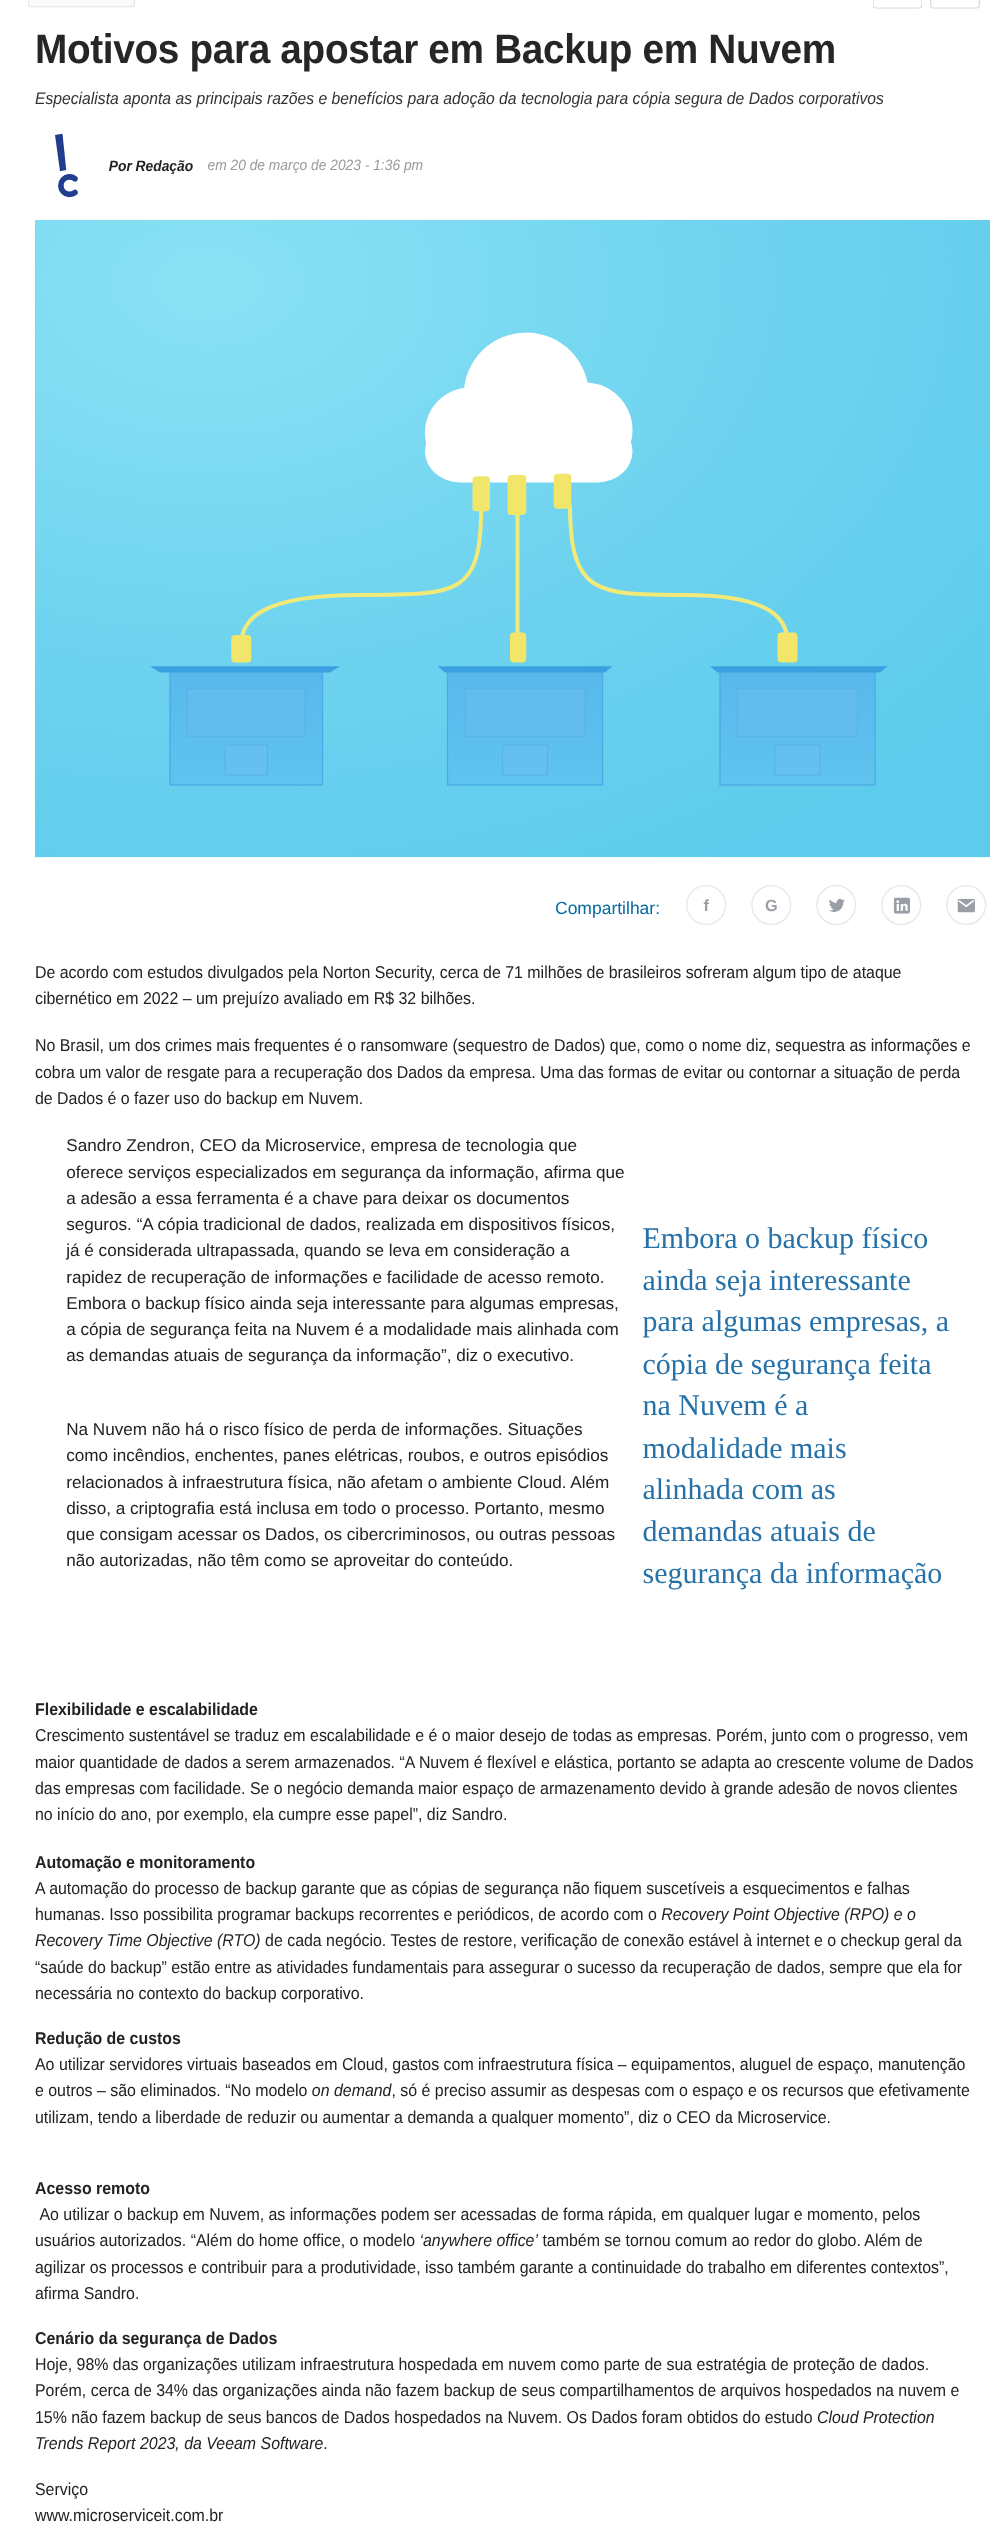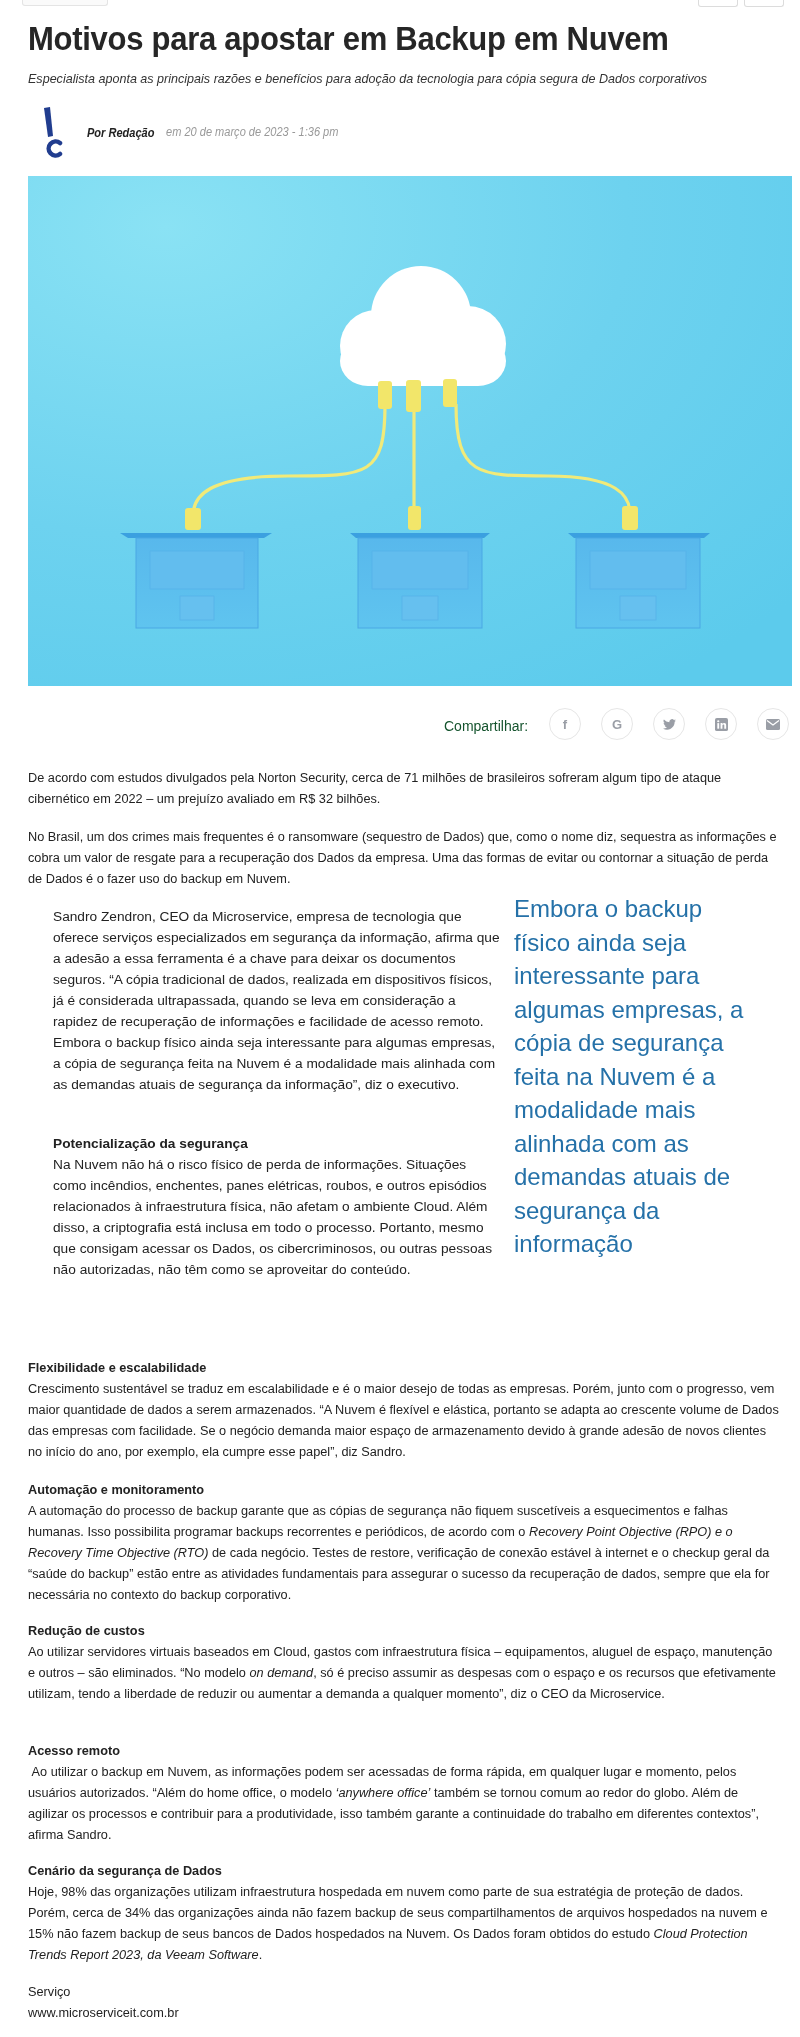--- a/index.html
+++ b/index.html
@@ -43,21 +43,21 @@
   .date {
     position: absolute; left: 138px; top: 21px; font-size: 12px; color: #999;
     transform: scaleX(0.92); transform-origin: left top; white-space: nowrap;
   }
 
   .hero { position: absolute; left: 28px; top: 176px; width: 764px; height: 510px; overflow: hidden; }
   .hero svg { display: block; width: 100%; height: 100%; }
 
   .share { position: absolute; left: 440px; top: 708px; height: 36px; width: 360px; }
   .share-label {
-    position: absolute; left: 4px; top: 10px; font-size: 14px; color: #14532d; white-space: nowrap;
+    position: absolute; left: 4px; top: 10px; font-size: 14px; color: #0369a1; white-space: nowrap;
   }
   .share-btn {
     position: absolute; top: 0; width: 32px; height: 32px; border-radius: 50%;
     border: 1px solid #e6e6e6; background: #fff; display: flex; align-items: center; justify-content: center;
     color: #9a9ea6; font-size: 13px; font-weight: bold; cursor: pointer;
   }
   .share-btn.s1 { left: 109px; }
   .share-btn.s2 { left: 161px; }
   .share-btn.s3 { left: 213px; }
   .share-btn.s4 { left: 265px; }
@@ -65,22 +65,22 @@
 
   .body-text {
     font-size: 13.7px; line-height: 21px; color: #222;
   }
   .p-full { position: absolute; left: 28px; width: 810px; }
   .p-full .inner { width: 810px; transform: scaleX(0.93); transform-origin: left top; }
   .p-narrow { position: absolute; left: 28px; width: 450px; }
   .p-narrow .inner { width: 450px; margin-left: 25px; }
 
   .pullquote {
-    position: absolute; left: 514px; top: 892px; width: 250px;
-    font-size: 24px; line-height: 33.5px; color: #2571a8;
+    position: absolute; left: 514px; top: 975px; width: 250px;
+    font-size: 24px; line-height: 33.5px; color: #2571a8; font-family: Liberation Serif, serif;
   }
   b, .bold { font-weight: bold; }
   i { font-style: italic; }
 </style>
 </head>
 <body>
 
 <div class="top-stub left"></div>
 <div class="top-btn b1"></div>
 <div class="top-btn b2"></div>
@@ -196,21 +196,20 @@
 <div class="p-full body-text" style="top:826px;">
   <div class="inner">No Brasil, um dos crimes mais frequentes é o ransomware (sequestro de Dados) que, como o nome diz, sequestra as informações e cobra um valor de resgate para a recuperação dos Dados da empresa. Uma das formas de evitar ou contornar a situação de perda de Dados é o fazer uso do backup em Nuvem.</div>
 </div>
 
 <div class="p-narrow body-text" style="top:906px;">
   <div class="inner">Sandro Zendron, CEO da Microservice, empresa de tecnologia que oferece serviços especializados em segurança da informação, afirma que a adesão a essa ferramenta é a chave para deixar os documentos seguros. “A cópia tradicional de dados, realizada em dispositivos físicos, já é considerada ultrapassada, quando se leva em consideração a rapidez de recuperação de informações e facilidade de acesso remoto. Embora o backup físico ainda seja interessante para algumas empresas, a cópia de segurança feita na Nuvem é a modalidade mais alinhada com as demandas atuais de segurança da informação”, diz o executivo.</div>
 </div>
 
 <div class="p-narrow body-text" style="top:1133px;">
   <div class="inner">
-    <div class="bold">Potencialização da segurança</div>
     <div>Na Nuvem não há o risco físico de perda de informações. Situações como incêndios, enchentes, panes elétricas, roubos, e outros episódios relacionados à infraestrutura física, não afetam o ambiente Cloud. Além disso, a criptografia está inclusa em todo o processo. Portanto, mesmo que consigam acessar os Dados, os cibercriminosos, ou outras pessoas não autorizadas, não têm como se aproveitar do conteúdo.</div>
   </div>
 </div>
 
 <blockquote class="pullquote">Embora o backup físico ainda seja interessante para algumas empresas, a cópia de segurança feita na Nuvem é a modalidade mais alinhada com as demandas atuais de segurança da informação</blockquote>
 
 <div class="p-full body-text" style="top:1357px;">
   <div class="inner">
     <div class="bold">Flexibilidade e escalabilidade</div>
     <div>Crescimento sustentável se traduz em escalabilidade e é o maior desejo de todas as empresas. Porém, junto com o progresso, vem maior quantidade de dados a serem armazenados. “A Nuvem é flexível e elástica, portanto se adapta ao crescente volume de Dados das empresas com facilidade. Se o negócio demanda maior espaço de armazenamento devido à grande adesão de novos clientes no início do ano, por exemplo, ela cumpre esse papel”, diz Sandro.</div>

